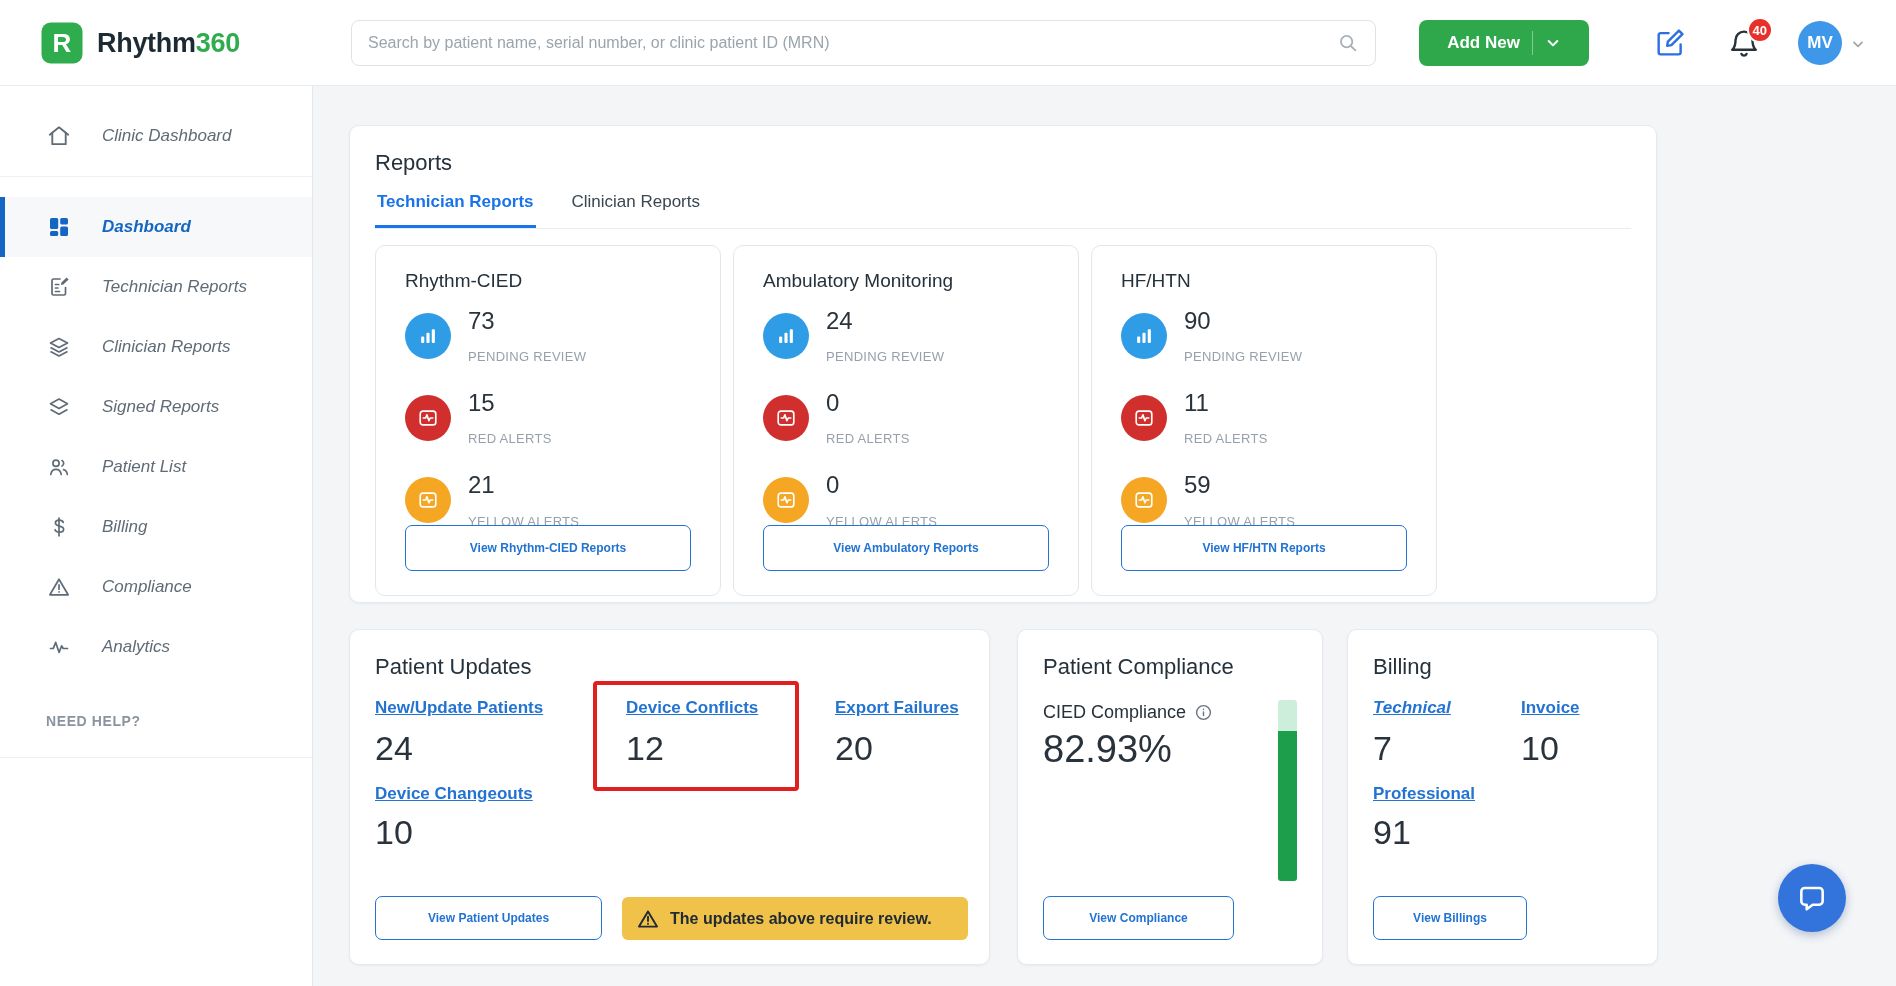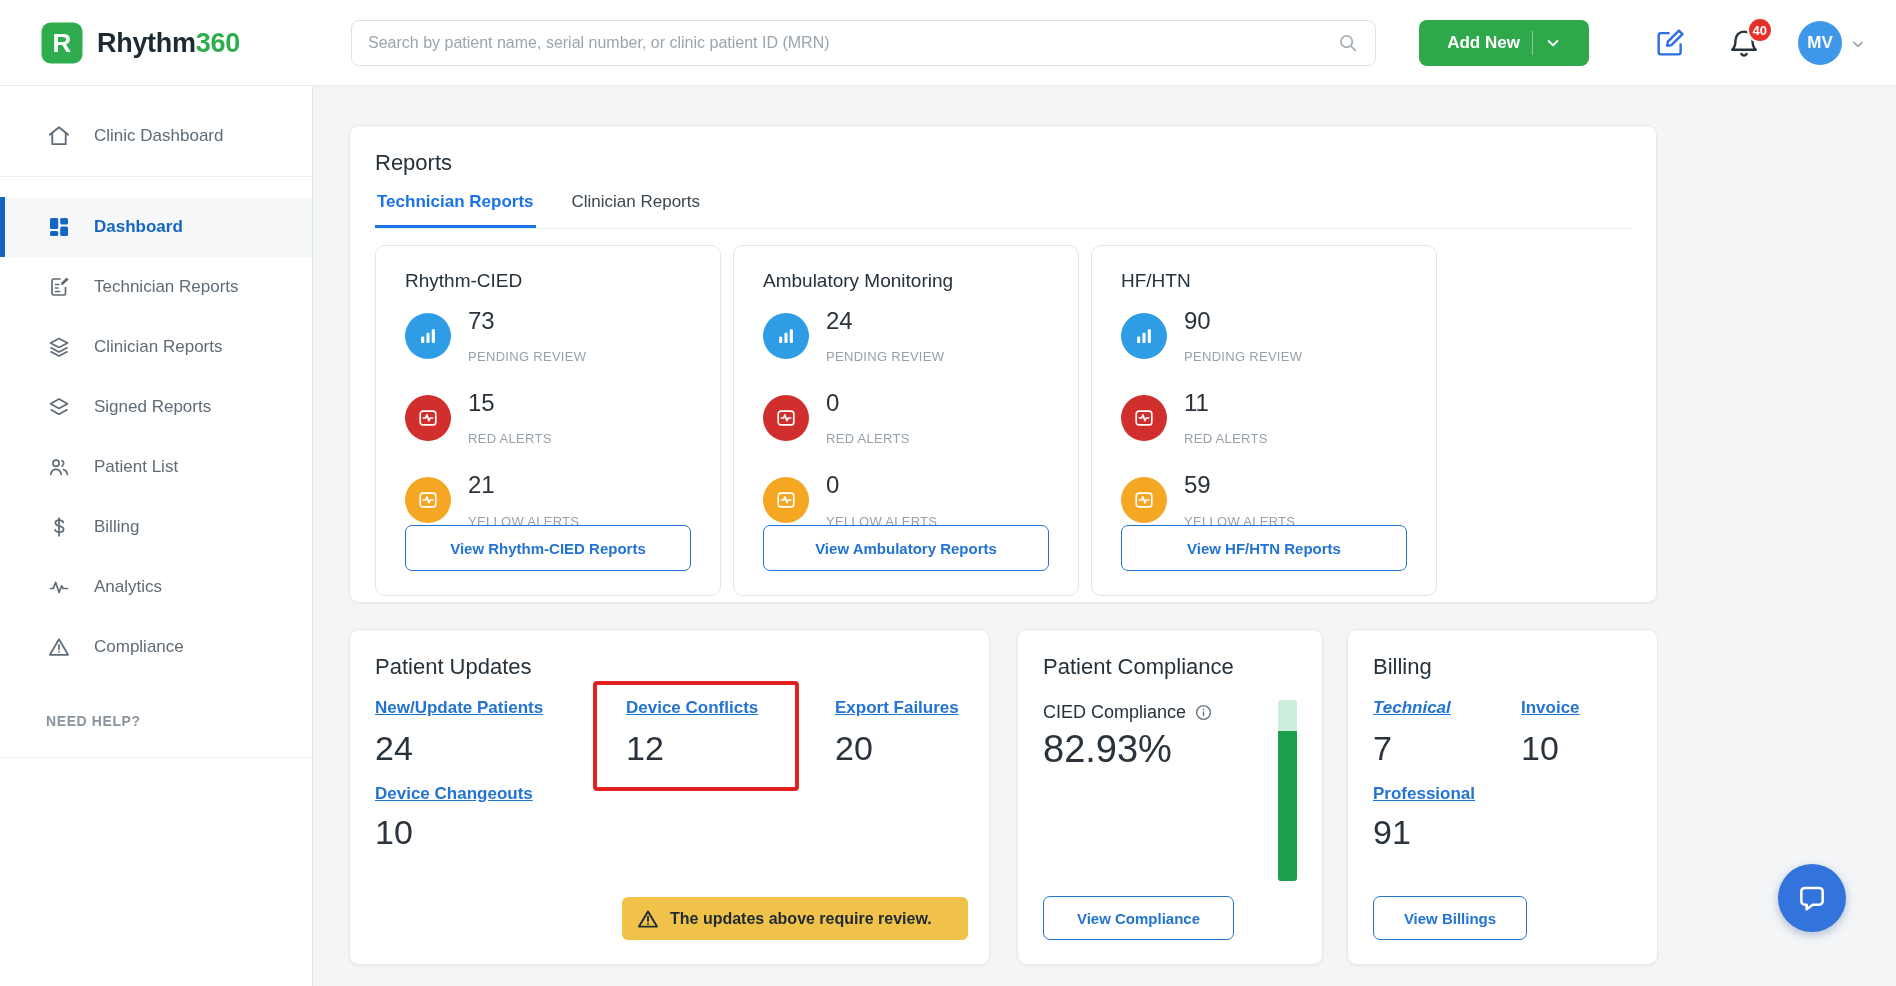--- a/index.html
+++ b/index.html
@@ -31,21 +31,21 @@
   .compose-btn { left:1653px; top:26px; }
   .bell-btn { left:1727px; top:26px; }
   .badge { position:absolute; top:-9px; right:-12px; min-width:26px; height:26px; border-radius:13px; background:#e8302a; color:#fff; font-size:13px; font-weight:700; display:flex; align-items:center; justify-content:center; padding:0 4px; border:2px solid #fff; }
   .avatar { position:absolute; left:1798px; top:21px; width:44px; height:44px; border-radius:50%; background:#3e97e8; color:#fff; font-size:17px; font-weight:700; display:flex; align-items:center; justify-content:center; cursor:pointer; }
   .avatar-chev { position:absolute; left:1850px; top:36px; cursor:pointer; display:flex; }
 
   
   .sidebar { position:absolute; top:86px; left:0; width:313px; height:900px; background:#fff; border-right:1px solid #e5e8eb; }
   .org-name { font-size:19px; font-weight:700; color:#1c2b33; padding:34px 0 0 46px; }
   .clinic-item { margin-top:26px; }
-  .side-item { display:flex; align-items:center; gap:22px; height:48px; padding-left:46px; color:var(--muted); font-size:17px; cursor:pointer; }
+  .side-item { display:flex; align-items:center; gap:30px; height:48px; padding-left:46px; color:var(--muted); font-size:17px; cursor:pointer;font-style:italic; }
   .side-item .s-icon { width:26px; height:26px; display:flex; align-items:center; justify-content:center; flex:none; }
   .side-divider { height:1px; background:#ecefF2; background:#ecEFf2; background:#ecf0f3; margin:16px 0 0 0; }
   .nav { margin-top:20px; }
   .nav .side-item { height:60px; }
   .nav .side-item.active { color:var(--active-blue); font-weight:700; background:#f6f8fa; border-left:5px solid var(--active-blue); padding-left:41px; }
   .help-label { margin:36px 0 0 46px; font-size:14px; font-weight:700; letter-spacing:0.6px; color:#8a949e; }
   .bottom-divider { height:1px; background:#ecf0f3; margin-top:28px; }
 
   
   .card { position:absolute; background:#fff; border:1px solid #e7eaed; border-radius:10px; box-shadow:0 1px 3px rgba(16,24,40,0.05); }
@@ -60,21 +60,21 @@
   .report-card { width:346px; height:351px; border:1px solid #e3e6ea; border-radius:10px; padding:24px 29px; position:relative; background:#fff; }
   .report-card h3 { font-size:19px; font-weight:500; color:#25313b; }
   .stat { display:flex; align-items:center; gap:17px; margin-top:26px; }
   .stat.first { margin-top:16px; }
   .stat-circle { width:46px; height:46px; border-radius:50%; display:flex; align-items:center; justify-content:center; flex:none; }
   .stat-circle.blue { background:var(--lt-blue); }
   .stat-circle.red { background:var(--red); }
   .stat-circle.yellow { background:var(--yellow); }
   .stat-value { font-size:24px; font-weight:500; color:#2a333c; line-height:1.05; }
   .stat-label { font-size:13px; color:var(--label); letter-spacing:0.3px; margin-top:16px; }
-  .btn-outline { background:#fff; border:1px solid var(--blue); color:var(--blue); border-radius:7px; font-weight:700; font-size:15px; cursor:pointer; font-family:"Liberation Sans",sans-serif; }
+  .btn-outline { background:#fff; border:1px solid var(--blue); color:var(--blue); border-radius:7px; font-weight:700; font-size:12px; cursor:pointer; font-family:"Liberation Sans",sans-serif; }
   .report-btn { position:absolute; left:29px; right:29px; bottom:24px; height:46px; }
 
   
   .pu-card { left:349px; top:629px; width:641px; height:336px; padding:24px 0 0 25px; }
   .pu-card .inner { position:absolute; inset:0; }
   .metric-link { position:absolute; font-size:17px; font-weight:700; color:var(--blue); text-decoration:underline; cursor:pointer; white-space:nowrap; }
   .metric-value { position:absolute; font-size:34px; font-weight:400; color:#2a333c; line-height:1.2; }
   .hl-box { position:absolute; left:243px; top:51px; width:206px; height:110px; border:4px solid var(--hl); border-radius:4px; pointer-events:none; z-index:5; }
   .pu-btn { position:absolute; left:25px; top:266px; width:227px; height:44px; }
   .warn-banner { position:absolute; left:272px; top:267px; width:346px; height:43px; background:var(--banner); border-radius:6px; display:flex; align-items:center; gap:10px; padding:0 14px; }
@@ -227,34 +227,34 @@
         <svg width="24" height="24" viewBox="0 0 24 24" fill="none" stroke="currentColor" stroke-width="1.7" stroke-linecap="round">
             <path d="M12 3.2v17.6"></path>
             <path d="M16.3 7.4c-.6-1.5-2.1-2.2-4.1-2.2-2.2 0-3.8 1.1-3.8 2.9 0 4.1 8.2 1.9 8.2 6.1 0 1.9-1.8 3-4.2 3-2.2 0-3.8-.8-4.4-2.5"></path>
           </svg>
       </span>
       <span>Billing</span>
     </div>
     <div class="side-item">
       <span class="s-icon">
         <svg width="24" height="24" viewBox="0 0 24 24" fill="none" stroke="currentColor" stroke-width="1.7" stroke-linecap="round" stroke-linejoin="round">
-            <path d="m3.5 13.5 2.8-.1 2.4-6 3.4 10 2.6-6.6 1.5 2.7h4.3"></path>
-          </svg>
-      </span>
-      <span>Analytics</span>
-    </div>
-    <div class="side-item">
-      <span class="s-icon">
-        <svg width="24" height="24" viewBox="0 0 24 24" fill="none" stroke="currentColor" stroke-width="1.7" stroke-linecap="round" stroke-linejoin="round">
             <path d="M12 4.2 2.9 19.8h18.2z"></path>
             <path d="M12 9.8v4.4"></path>
             <path d="M12 16.9v.1"></path>
           </svg>
       </span>
       <span>Compliance</span>
+    </div>
+    <div class="side-item">
+      <span class="s-icon">
+        <svg width="24" height="24" viewBox="0 0 24 24" fill="none" stroke="currentColor" stroke-width="1.7" stroke-linecap="round" stroke-linejoin="round">
+            <path d="m3.5 13.5 2.8-.1 2.4-6 3.4 10 2.6-6.6 1.5 2.7h4.3"></path>
+          </svg>
+      </span>
+      <span>Analytics</span>
     </div>
   </nav>
 
   <div class="help-label">NEED HELP?</div>
   <div class="bottom-divider"></div>
 </aside>
 
 <main>
 
   <section class="card reports-card">
@@ -404,20 +404,21 @@
       <a class="metric-link" style="left:276px; top:68px;">Device Conflicts</a>
       <div class="metric-value" style="left:276px; top:98px;">12</div>
       <div class="hl-box"></div>
 
       <a class="metric-link" style="left:485px; top:68px;">Export Failures</a>
       <div class="metric-value" style="left:485px; top:98px;">20</div>
 
       <a class="metric-link" style="left:25px; top:154px;">Device Changeouts</a>
       <div class="metric-value" style="left:25px; top:182px;">10</div>
 
+      <button class="btn-outline pu-btn">View Patient Updates</button>
 
       <div class="warn-banner">
         <span style="display:flex;">
           <svg width="24" height="24" viewBox="0 0 24 24" fill="none" stroke="#212b33" stroke-width="1.9" stroke-linecap="round" stroke-linejoin="round">
               <path d="M12 4.4 3 19.6h18z"></path>
               <path d="M12 9.8v4.2"></path>
               <path d="M12 16.8v.1"></path>
             </svg>
         </span>
         <span class="warn-text">The updates above require review.</span>

